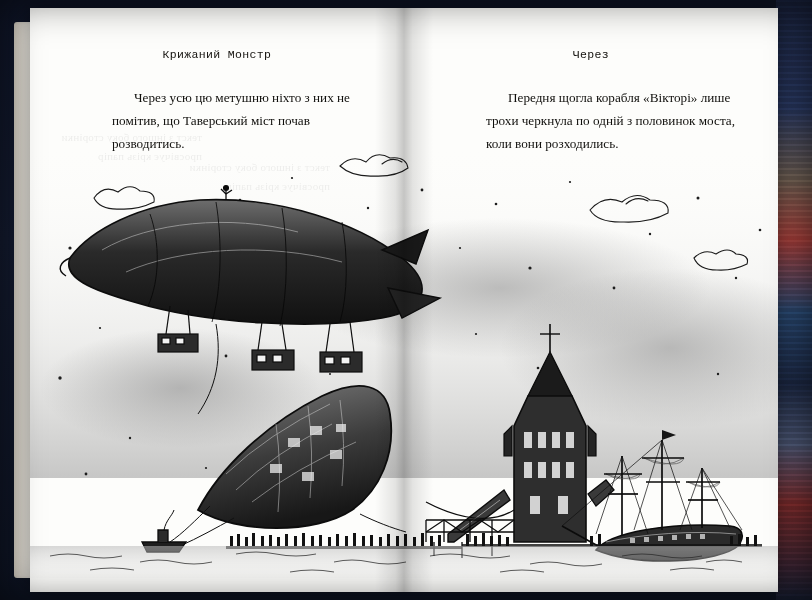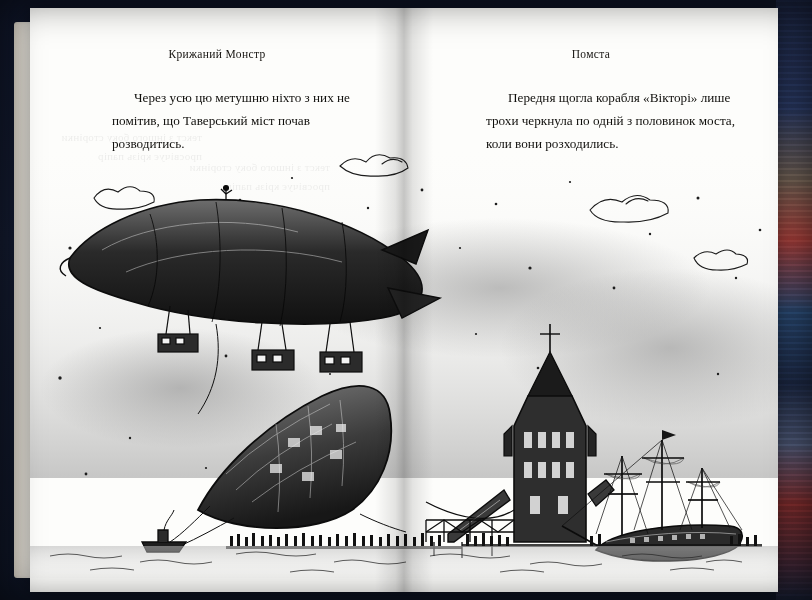--- a/index.html
+++ b/index.html
@@ -146,21 +146,21 @@
 
   .running-head {
     position: absolute;
     top: 40px;
     left: 0;
     width: 100%;
     text-align: center;
     font-size: 11.5px;
     letter-spacing: .35px;
     color: #15130f;
-    font-family: Liberation Serif, serif;
+    font-family: Liberation Mono, monospace;
   }
 
   .body-text {
     position: absolute;
     top: 78px;
     font-size: 13.2px;
     line-height: 23px;
     color: #100f0c;
     text-align: left;
     font-family: "Liberation Serif", serif;
@@ -206,21 +206,21 @@
     <div class="showthrough right">текст з іншого боку сторінки просвічує крізь папір</div>
 
     <div class="page left">
       <div class="running-head">Крижаний Монстр</div>
       <div class="body-text">
         <span class="indent"></span><span>Через усю цю метушню ніхто з них не помітив, що Таверський міст почав розводитись.</span>
       </div>
     </div>
 
     <div class="page right">
-      <div class="running-head">Помста</div>
+      <div class="running-head">Через</div>
       <div class="body-text">
         <span class="indent"></span><span>Передня щогла корабля «Вікторі» лише трохи черкнула по одній з половинок моста, коли вони розходились.</span>
       </div>
     </div>
 
     <div class="illus">
       <svg width="748" height="440" viewBox="0 0 748 440" xmlns="http://www.w3.org/2000/svg">
         <defs>
           <linearGradient id="gEnv" x1="0" y1="0" x2="0" y2="1">
             <stop offset="0%" stop-color="#6d6d6d"></stop>

